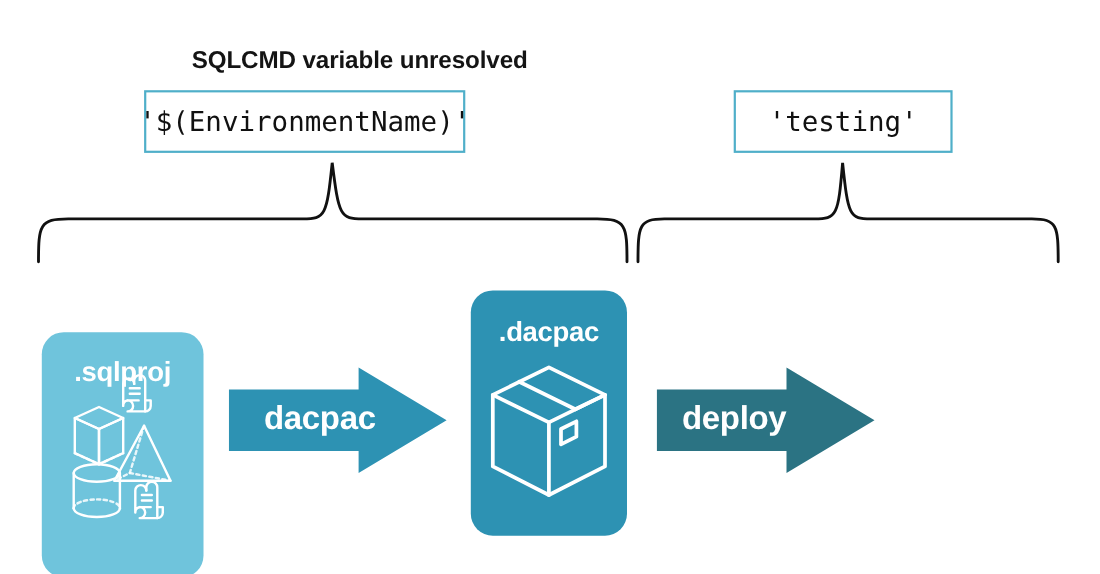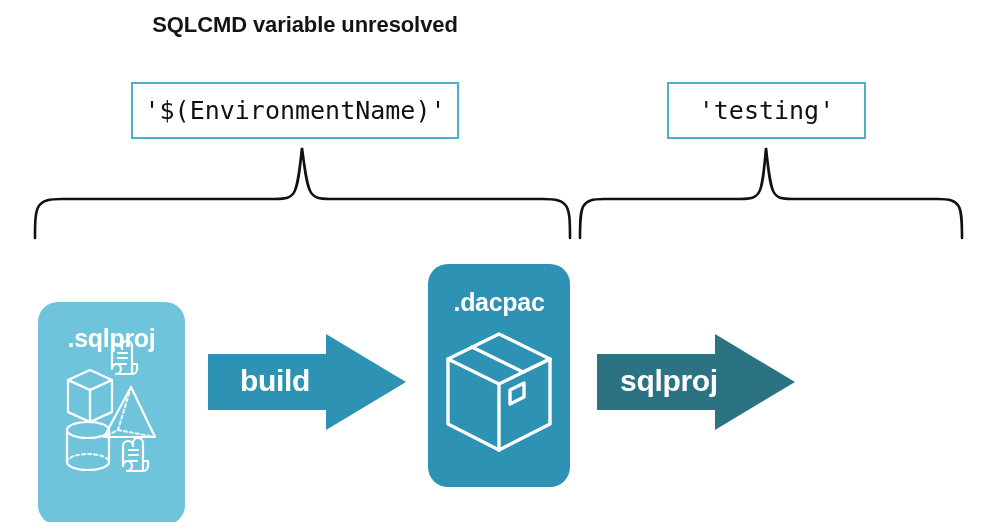--- a/index.html
+++ b/index.html
@@ -27,41 +27,41 @@
   .heading {
     position: absolute;
     font-family: "Liberation Sans", sans-serif;
     font-weight: bold;
     font-size: 22px;
     color: #141414;
     letter-spacing: -0.1px;
     white-space: nowrap;
     text-align: center;
   }
-  #heading-left  { left: 0;   top: 12px; width: 610px; }
+  #heading-left  { left: 0;   top: 42px; width: 610px; padding-left: 22px; }
   #heading-right { left: 580px; top: 30px; width: 372px; }
 
   
   .code-box {
     position: absolute;
     border: 2px solid #4FAFC9;
     background: #ffffff;
     box-sizing: border-box;
     display: flex;
     align-items: center;
     justify-content: center;
   }
   .code-box .code-text {
     font-family: "DejaVu Sans Mono", "Liberation Mono", monospace;
     font-size: 25px;
     color: #111111;
     white-space: pre;
     line-height: 1;
   }
-  #code-box-left  { left: 131px; top: 82px; width: 328px; height: 57px; }
+  #code-box-left  { left: 131px; top: 82px; width: 292px; height: 57px; }
   #code-box-right { left: 667px; top: 82px; width: 199px; height: 57px; }
 
   
   .brace-svg {
     position: absolute;
     left: 0; top: 0;
     width: 1000px;
     height: 522px;
     pointer-events: none;
   }
@@ -211,20 +211,20 @@
 
         <path d="M 82,126 L 96,119 L 96,133 L 82,140 Z"></path>
       </g>
     </svg>
   </div>
 
 
   <svg class="arrow" id="arrow-build" viewBox="0 0 200 100">
     <path fill="#2D92B3" d="M 0,22 L 118,22 L 118,2 L 198,50 L 118,98 L 118,78 L 0,78 Z"></path>
   </svg>
-  <div class="arrow-label" id="arrow-build-label">build</div>
+  <div class="arrow-label" id="arrow-build-label">dacpac</div>
 
   <svg class="arrow" id="arrow-deploy" viewBox="0 0 200 100">
     <path fill="#2B7383" d="M 0,22 L 118,22 L 118,2 L 198,50 L 118,98 L 118,78 L 0,78 Z"></path>
   </svg>
-  <div class="arrow-label" id="arrow-deploy-label">sqlproj</div>
+  <div class="arrow-label" id="arrow-deploy-label">deploy</div>
 
 </div>
 
 </body></html>

